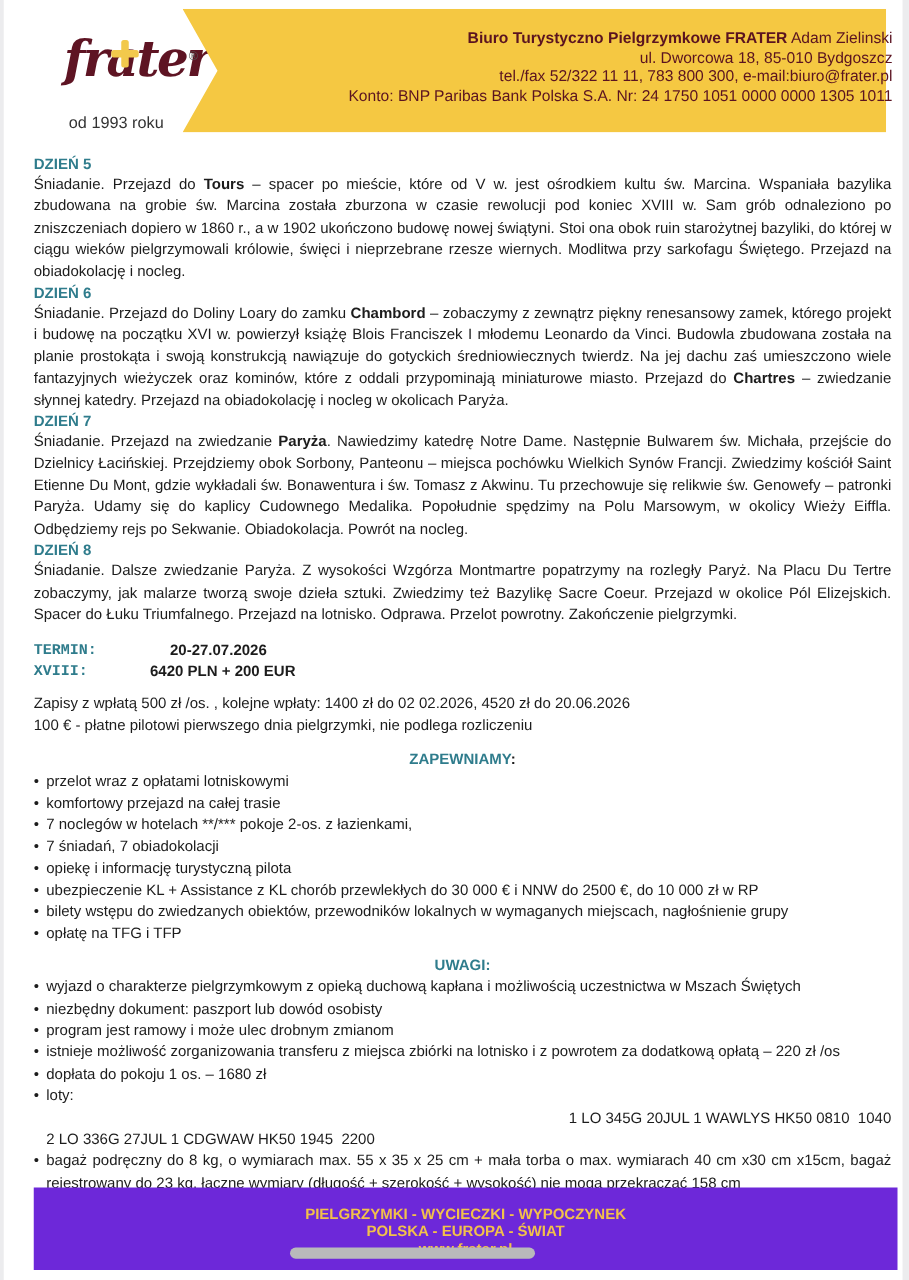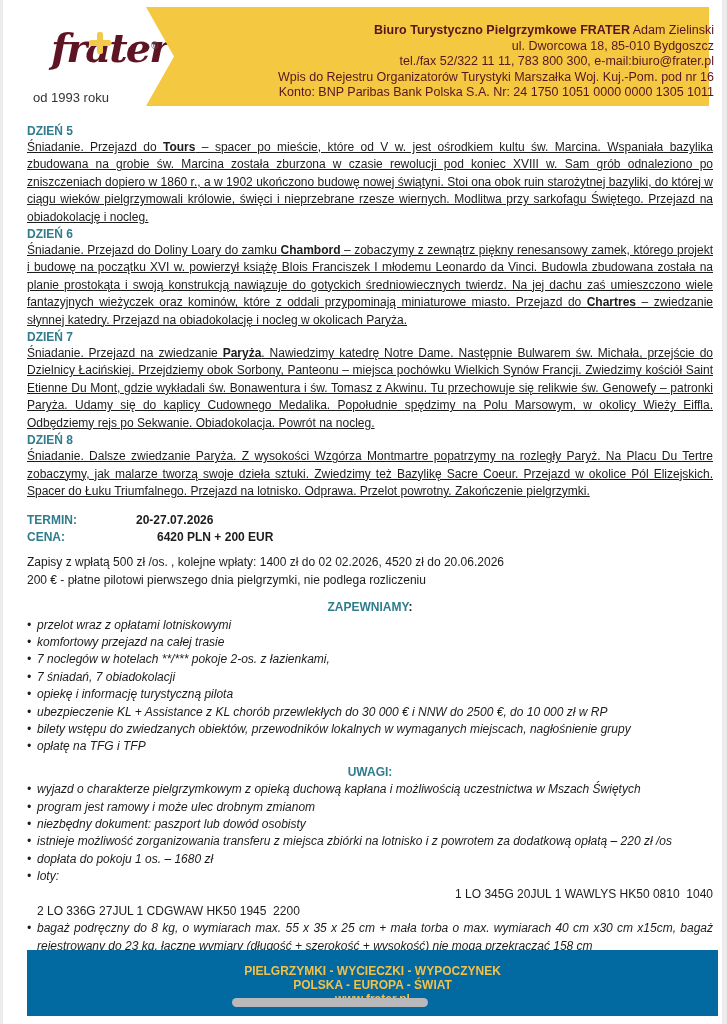--- a/index.html
+++ b/index.html
@@ -18,61 +18,61 @@
     font-size: 40px; color: #5e1423; letter-spacing: -2px;
   }
   .logo-cross { position: absolute; left: 56px; top: 14px; width: 22px; height: 22px; }
   .logo-cross::before, .logo-cross::after {
     content: ""; position: absolute; background: #f2c94c; border-radius: 2px;
   }
   .logo-cross::before { left: 8px; top: 0; width: 6px; height: 22px; }
   .logo-cross::after { left: 0; top: 8px; width: 22px; height: 6px; }
   .logo-reg { position: absolute; left: 118px; top: 22px; font-size: 10px; color: #555; }
   .logo-since {
-    position: absolute; left: 30px; top: 90px; width: 120px; 
+    position: absolute; left: 30px; top: 90px; width: 120px; text-align: center;
     font-size: 13px; color: #333;
   }
   .banner {
     position: absolute; left: 143px; top: 7px; width: 563px; height: 99px;
     background: #f5c842;
     clip-path: polygon(0 0, 100% 0, 100% 100%, 0 100%, 28px 50%);
   }
   .banner-text {
     position: absolute; left: 48px; top: 16px; width: 520px;
     font-size: 12.5px; line-height: 15.6px; color: #5a1320;
     white-space: nowrap;
   }
   .banner-text .strong { font-weight: bold; }
 
   
   .content {
     position: absolute; left: 24px; top: 123px; width: 686px;
     font-size: 12px; line-height: 17.4px;
   }
   .day-title { color: #2f7c8c; font-weight: bold; font-size: 12px; line-height: 16px; }
-  .para { text-align: justify; text-decoration: underline; }
+  .para { text-align: justify; }
   .para b { font-weight: bold; }
   .gap { height: 12px; }
   .info-row { display: flex; font-weight: bold; line-height: 17px; }
-  .info-label { width: 93px; color: #2f7c8c; }
-  .info-value { color: #1c1c1c; margin-left: 37px; }
+  .info-label { width: 93px; color: #2f7c8c; font-family: Liberation Mono, monospace; }
+  .info-value { color: #1c1c1c; }
   .section-title { color: #2f7c8c; font-weight: bold; margin-top: 0; text-align: center; }
   .section-title .colon { color: #1c1c1c; }
-  ul.bullets { list-style: none; font-style: italic; }
+  ul.bullets { list-style: none; }
   ul.bullets li { position: relative; padding-left: 10px; line-height: 17.4px; }
   ul.bullets li::before {
     content: "\2022"; position: absolute; left: 0; top: 0; color: #1c1c1c;
   }
   .flight { padding-left: 10px; line-height: 17.4px; }
   .justify { text-align: justify; }
 
   
   .footer {
     position: absolute; left: 24px; top: 950px; width: 691px; height: 66px;
-    background: #0369a1;
+    background: #6d28d9;
     text-align: center; color: #f2c14a; font-weight: bold; font-size: 12px; line-height: 14px;
     padding-top: 14px;
   }
   .scroll-pill {
     position: absolute; left: 165px; top: 998px; width: 196px; height: 9px;
     background: #b9b9bb; border-radius: 5px;
   }
 </style>
 </head>
 <body>
@@ -85,21 +85,20 @@
       <span class="logo-cross"></span>
       <span class="logo-reg">®</span>
     </div>
     <div class="logo-since">od 1993 roku</div>
 
     <div class="banner"></div>
     <div class="banner-text" style="left:191px; top:23px;text-align:right;">
       <div><span class="strong">Biuro Turystyczno Pielgrzymkowe FRATER</span><span> Adam Zielinski</span></div>
       <div>ul. Dworcowa 18, 85-010 Bydgoszcz</div>
       <div>tel./fax 52/322 11 11, 783 800 300, e-mail:biuro@frater.pl</div>
-      <div>Wpis do Rejestru Organizatorów Turystyki Marszałka Woj. Kuj.-Pom. pod nr 16</div>
       <div>Konto: BNP Paribas Bank Polska S.A. Nr: 24 1750 1051 0000 0000 1305 1011</div>
     </div>
   </div>
 
   <div class="content">
     <div id="days">
         <div class="day-title">DZIEŃ 5</div>
         <div class="para"><span>Śniadanie. Przejazd do </span><b>Tours</b><span> – spacer po mieście, które od V w. jest ośrodkiem kultu św. Marcina. Wspaniała bazylika zbudowana na grobie św. Marcina została zburzona w czasie rewolucji pod koniec XVIII w. Sam grób odnaleziono po zniszczeniach dopiero w 1860 r., a w 1902 ukończono budowę nowej świątyni. Stoi ona obok ruin starożytnej bazyliki, do której w ciągu wieków pielgrzymowali królowie, święci i nieprzebrane rzesze wiernych. Modlitwa przy sarkofagu Świętego. Przejazd na obiadokolację i nocleg.</span></div>
         <div class="day-title">DZIEŃ 6</div>
         <div class="para"><span>Śniadanie. Przejazd do Doliny Loary do zamku </span><b>Chambord</b><span> – zobaczymy z zewnątrz piękny renesansowy zamek, którego projekt i budowę na początku XVI w. powierzył książę Blois Franciszek I młodemu Leonardo da Vinci. Budowla zbudowana została na planie prostokąta i swoją konstrukcją nawiązuje do gotyckich średniowiecznych twierdz. Na jej dachu zaś umieszczono wiele fantazyjnych wieżyczek oraz kominów, które z oddali przypominają miniaturowe miasto. Przejazd do </span><b>Chartres</b><span> – zwiedzanie słynnej katedry. Przejazd na obiadokolację i nocleg w okolicach Paryża.</span></div>
@@ -108,46 +107,46 @@
         <div class="day-title">DZIEŃ 8</div>
         <div class="para"><span>Śniadanie. Dalsze zwiedzanie Paryża. Z wysokości Wzgórza Montmartre popatrzymy na rozległy Paryż. Na Placu Du Tertre zobaczymy, jak malarze tworzą swoje dzieła sztuki. Zwiedzimy też Bazylikę Sacre Coeur. Przejazd w okolice Pól Elizejskich. Spacer do Łuku Triumfalnego. Przejazd na lotnisko. Odprawa. Przelot powrotny. Zakończenie pielgrzymki.</span></div>
       </div>
 
     <div class="gap"></div>
     <div class="info-row">
       <span class="info-label">TERMIN:</span>
       <span class="info-value" style="margin-left:16px">20-27.07.2026</span>
     </div>
     <div class="info-row">
-      <span class="info-label">CENA:</span>
+      <span class="info-label">XVIII:</span>
       <span class="info-value">6420 PLN + 200 EUR</span>
     </div>
     <div style="height:8px"></div>
     <div>Zapisy z wpłatą 500 zł /os. , kolejne wpłaty: 1400 zł do 02 02.2026, 4520 zł do 20.06.2026</div>
-    <div>200 € - płatne pilotowi pierwszego dnia pielgrzymki, nie podlega rozliczeniu</div>
+    <div>100 € - płatne pilotowi pierwszego dnia pielgrzymki, nie podlega rozliczeniu</div>
 
     <div style="height:10px"></div>
     <div class="section-title"><span>ZAPEWNIAMY</span><span class="colon">:</span></div>
     <ul class="bullets" id="zap-list">
         <li>przelot wraz z opłatami lotniskowymi</li>
         <li>komfortowy przejazd na całej trasie</li>
         <li>7 noclegów w hotelach **/*** pokoje 2-os. z łazienkami,</li>
         <li>7 śniadań, 7 obiadokolacji</li>
         <li>opiekę i informację turystyczną pilota</li>
         <li>ubezpieczenie KL + Assistance z KL chorób przewlekłych do 30 000 € i NNW do 2500 €, do 10 000 zł w RP</li>
         <li>bilety wstępu do zwiedzanych obiektów, przewodników lokalnych w wymaganych miejscach, nagłośnienie grupy</li>
         <li>opłatę na TFG i TFP</li>
       </ul>
 
     <div style="height:8px"></div>
     <div class="section-title">UWAGI:</div>
     <ul class="bullets" id="uwagi-list">
         <li>wyjazd o charakterze pielgrzymkowym z opieką duchową kapłana i możliwością uczestnictwa w Mszach Świętych</li>
+        <li>niezbędny dokument: paszport lub dowód osobisty</li>
         <li>program jest ramowy i może ulec drobnym zmianom</li>
-        <li>niezbędny dokument: paszport lub dowód osobisty</li>
         <li>istnieje możliwość zorganizowania transferu z miejsca zbiórki na lotnisko i z powrotem za dodatkową opłatą – 220 zł /os</li>
         <li>dopłata do pokoju 1 os. – 1680 zł</li>
         <li>loty:</li>
       </ul>
     <div id="flights">
         <div class="flight" style="white-space: pre; text-align: right;">1 LO 345G 20JUL 1 WAWLYS HK50 0810  1040</div>
         <div class="flight" style="white-space: pre;">2 LO 336G 27JUL 1 CDGWAW HK50 1945  2200</div>
       </div>
     <ul class="bullets">
       <li class="justify">bagaż podręczny do 8 kg, o wymiarach max. 55 x 35 x 25 cm + mała torba o max. wymiarach 40 cm x30 cm x15cm, bagaż rejestrowany do 23 kg, łączne wymiary (długość + szerokość + wysokość) nie mogą przekraczać 158 cm</li>

